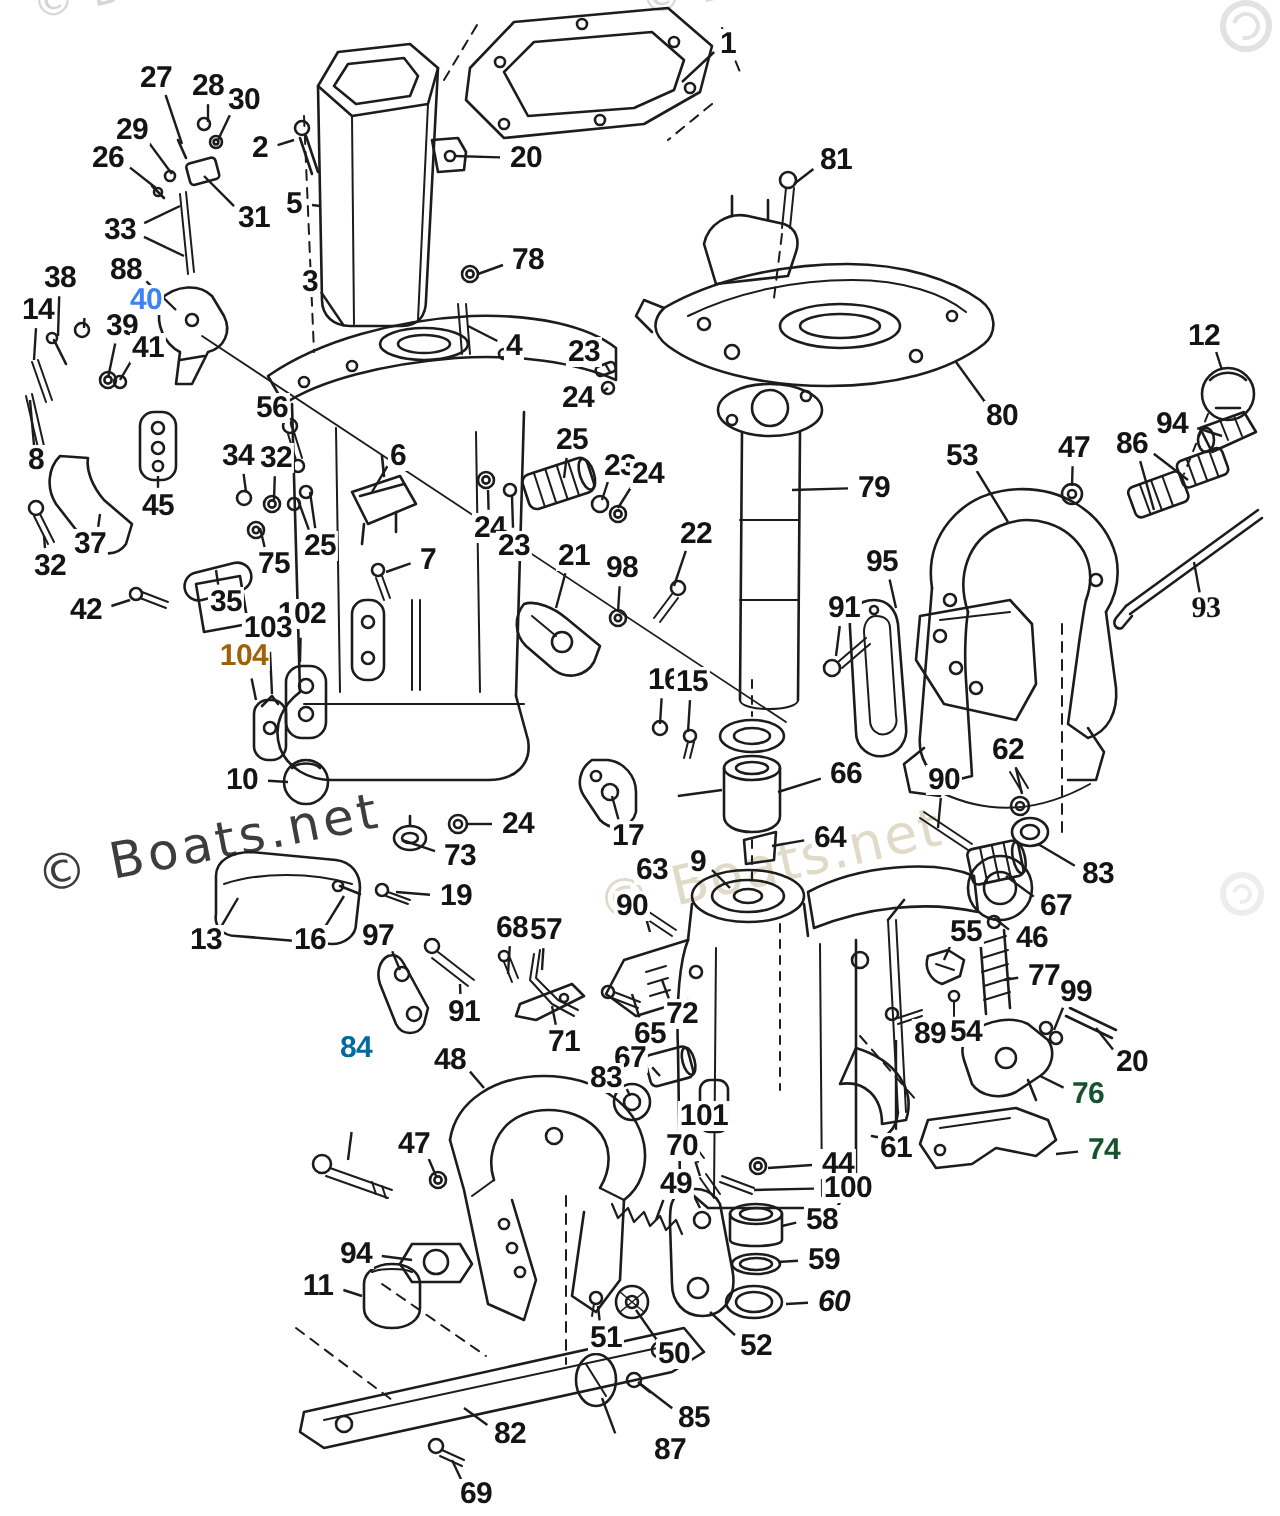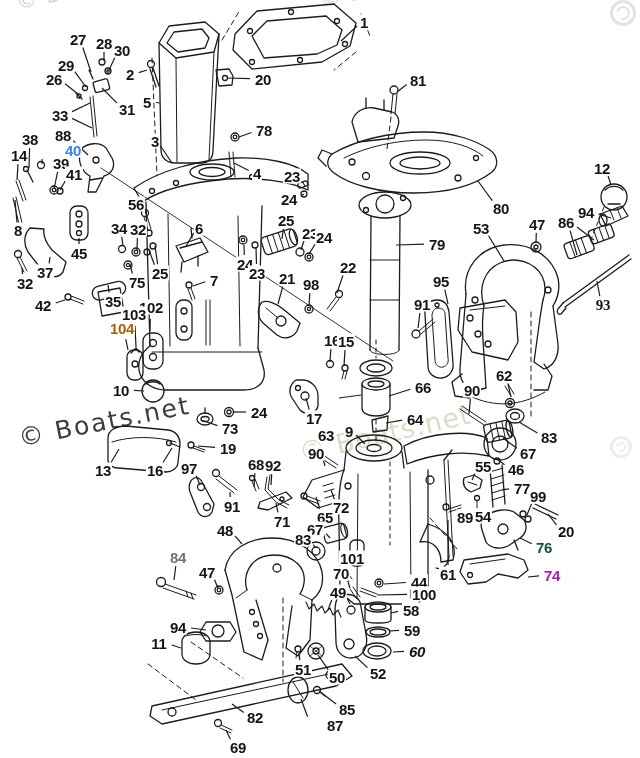--- a/index.html
+++ b/index.html
@@ -638,45 +638,45 @@
       <div class="callout" style="left: 314px; top: 418px; color: rgb(20, 20, 20);">17</div>
       <div class="callout" style="left: 415px; top: 419px; color: rgb(20, 20, 20);">64</div>
       <div class="callout" style="left: 259px; top: 412px; color: rgb(20, 20, 20);">24</div>
       <div class="callout" style="left: 230px; top: 428px; color: rgb(20, 20, 20);">73</div>
       <div class="callout" style="left: 349px; top: 431px; color: rgb(20, 20, 20);">9</div>
       <div class="callout" style="left: 549px; top: 437px; color: rgb(20, 20, 20);">83</div>
       <div class="callout" style="left: 228px; top: 448px; color: rgb(20, 20, 20);">19</div>
       <div class="callout" style="left: 316px; top: 453px; color: rgb(20, 20, 20);">90</div>
       <div class="callout" style="left: 528px; top: 453px; color: rgb(20, 20, 20);">67</div>
       <div class="callout" style="left: 256px; top: 464px; color: rgb(20, 20, 20);">68</div>
-      <div class="callout" style="left: 273px; top: 465px; color: rgb(20, 20, 20);">92</div>
+      <div class="callout" style="left: 273px; top: 465px; color: rgb(20, 20, 20);">57</div>
       <div class="callout" style="left: 483px; top: 466px; color: rgb(20, 20, 20);">55</div>
       <div class="callout" style="left: 189px; top: 468px; color: rgb(20, 20, 20);">97</div>
       <div class="callout" style="left: 516px; top: 469px; color: rgb(20, 20, 20);">46</div>
       <div class="callout" style="left: 103px; top: 470px; color: rgb(20, 20, 20);">13</div>
       <div class="callout" style="left: 155px; top: 470px; color: rgb(20, 20, 20);">16</div>
       <div class="callout" style="left: 522px; top: 488px; color: rgb(20, 20, 20);">77</div>
       <div class="callout" style="left: 538px; top: 496px; color: rgb(20, 20, 20);">99</div>
       <div class="callout" style="left: 232px; top: 506px; color: rgb(20, 20, 20);">91</div>
       <div class="callout" style="left: 341px; top: 507px; color: rgb(20, 20, 20);">72</div>
       <div class="callout" style="left: 465px; top: 517px; color: rgb(20, 20, 20);">89</div>
       <div class="callout" style="left: 483px; top: 516px; color: rgb(20, 20, 20);">54</div>
       <div class="callout" style="left: 325px; top: 517px; color: rgb(20, 20, 20);">65</div>
       <div class="callout" style="left: 282px; top: 521px; color: rgb(20, 20, 20);">71</div>
       <div class="callout" style="left: 315px; top: 529px; color: rgb(20, 20, 20);">67</div>
       <div class="callout" style="left: 566px; top: 531px; color: rgb(20, 20, 20);">20</div>
       <div class="callout" style="left: 225px; top: 530px; color: rgb(20, 20, 20);">48</div>
       <div class="callout" style="left: 303px; top: 539px; color: rgb(20, 20, 20);">83</div>
       <div class="callout" style="left: 544px; top: 547px; color: #14532d;">76</div>
-      <div class="callout" style="left: 178px; top: 557px; color: #737373;">84</div>
+      <div class="callout" style="left: 178px; top: 524px; color: #0369a1;">84</div>
       <div class="callout" style="left: 352px; top: 558px; color: rgb(20, 20, 20);">101</div>
       <div class="callout" style="left: 207px; top: 572px; color: rgb(20, 20, 20);">47</div>
       <div class="callout" style="left: 341px; top: 573px; color: rgb(20, 20, 20);">70</div>
       <div class="callout" style="left: 448px; top: 574px; color: rgb(20, 20, 20);">61</div>
-      <div class="callout" style="left: 552px; top: 575px; color: #a21caf;">74</div>
+      <div class="callout" style="left: 552px; top: 575px; color: #14532d;">74</div>
       <div class="callout" style="left: 419px; top: 582px; color: rgb(20, 20, 20);">44</div>
       <div class="callout" style="left: 338px; top: 592px; color: rgb(20, 20, 20);">49</div>
       <div class="callout" style="left: 424px; top: 594px; color: rgb(20, 20, 20);">100</div>
       <div class="callout" style="left: 411px; top: 610px; color: rgb(20, 20, 20);">58</div>
       <div class="callout" style="left: 178px; top: 627px; color: rgb(20, 20, 20);">94</div>
       <div class="callout" style="left: 412px; top: 630px; color: rgb(20, 20, 20);">59</div>
       <div class="callout" style="left: 159px; top: 643px; color: rgb(20, 20, 20);">11</div>
       <div class="callout" style="left: 417px; top: 651px; color: rgb(20, 20, 20); font-style: italic;">60</div>
       <div class="callout" style="left: 303px; top: 669px; color: rgb(20, 20, 20);">51</div>
       <div class="callout" style="left: 337px; top: 677px; color: rgb(20, 20, 20);">50</div>

